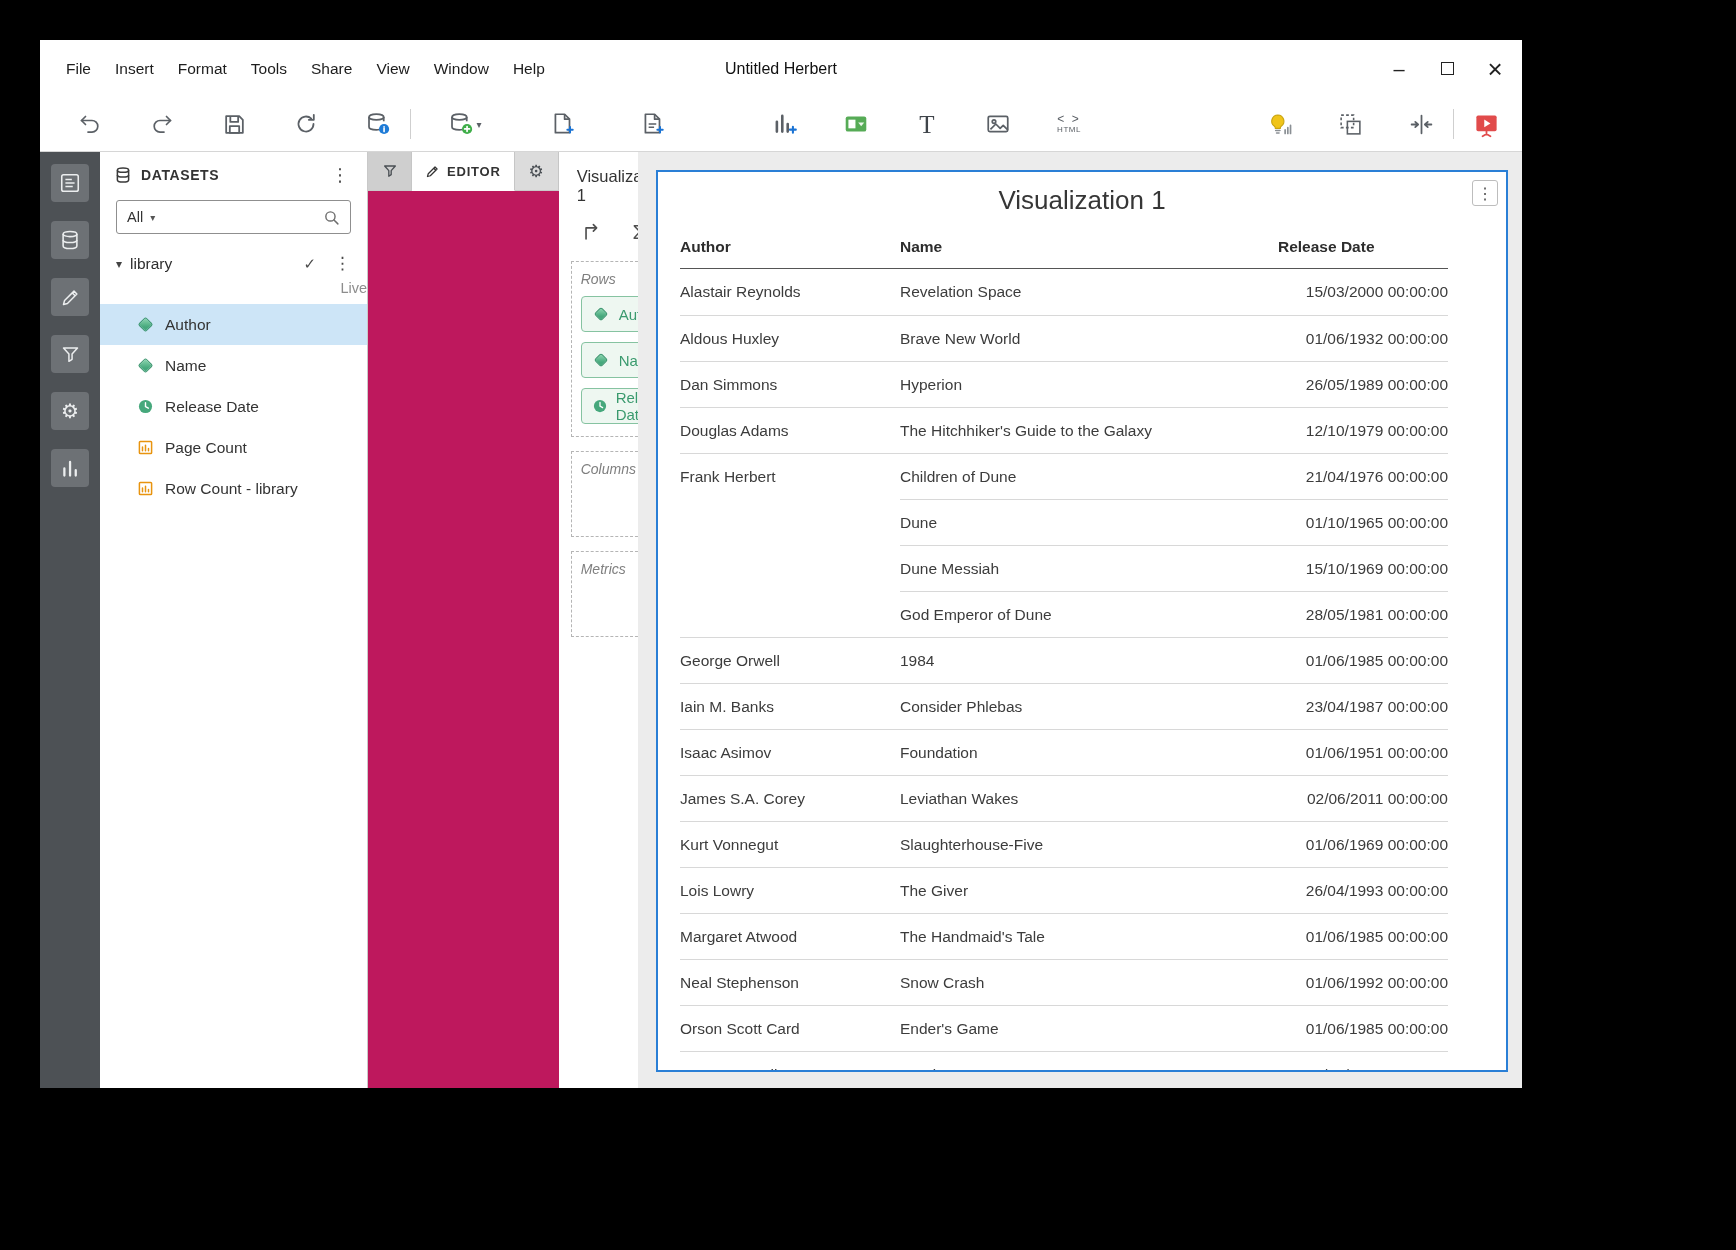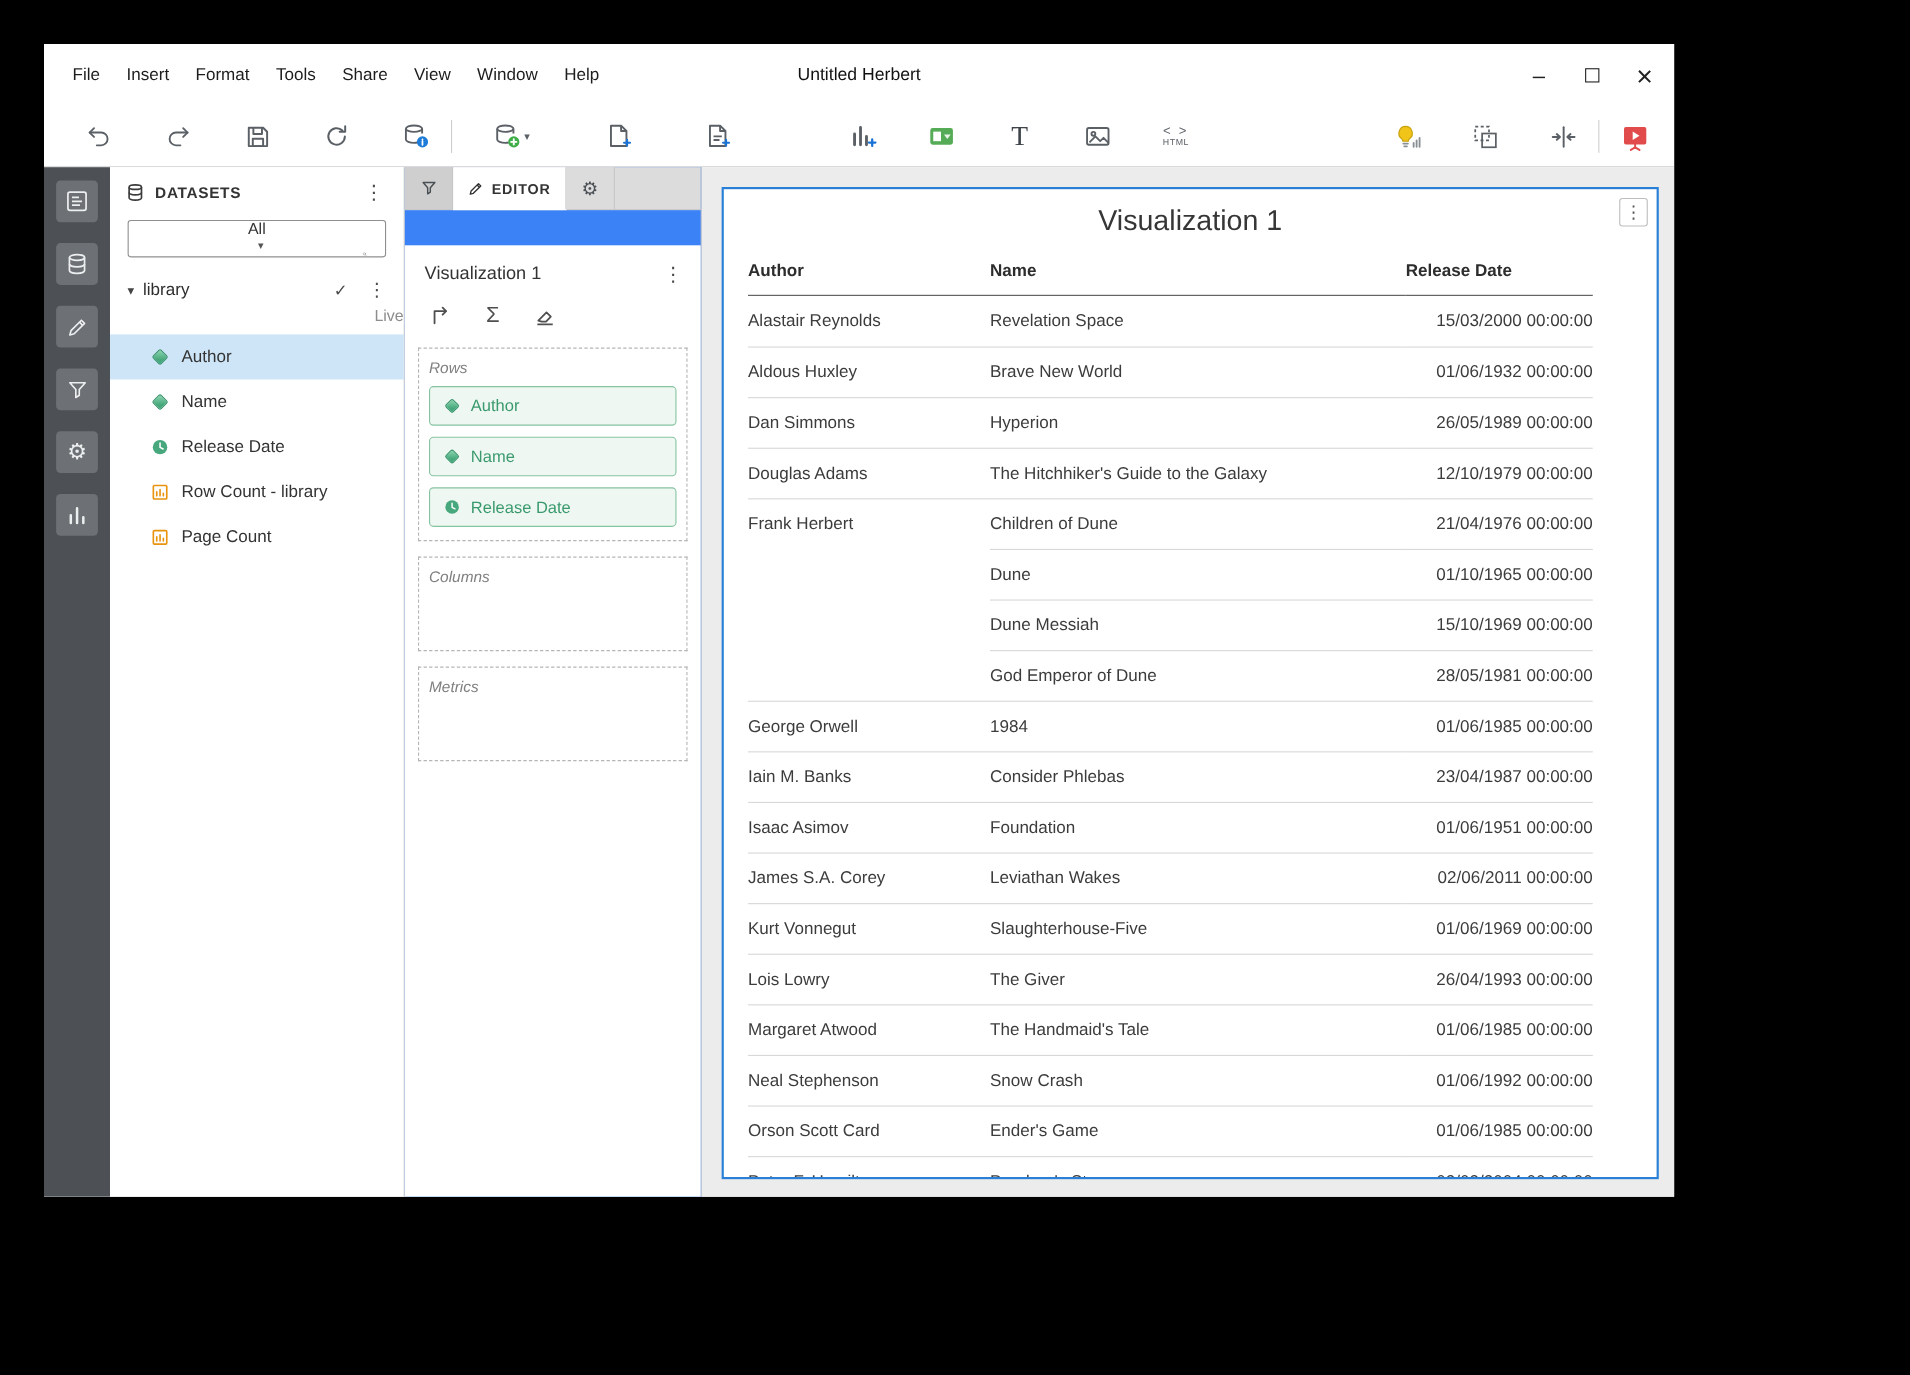--- a/index.html
+++ b/index.html
@@ -37,37 +37,37 @@
   
   .rail { width:60px; flex:0 0 60px; background:#4d5155; display:flex; flex-direction:column; align-items:center; padding-top:12px; gap:19px; }
   .rail-btn { width:38px; height:38px; border-radius:4px; background:#6d7175; display:flex; align-items:center; justify-content:center; }
   .rail-btn .glyph { color:#eceeef; font-size:20px; line-height:1; }
 
   
   .ds-panel { width:268px; flex:0 0 268px; background:#fff; border-right:1px solid #c9c9c9; display:flex; flex-direction:column; }
   .ds-header { height:46px; display:flex; align-items:center; padding:0 12px 0 14px; }
   .ds-header-title { font-size:14px; font-weight:bold; letter-spacing:.6px; color:#333; margin-left:9px; }
   .kebab { color:#4a4a4a; font-size:18px; line-height:1; margin-left:auto; padding:2px 6px; }
-  .search-box { margin:2px 16px 10px 16px; height:34px; border:1px solid #8f8f8f; border-radius:3px; display:flex; align-items:center; padding:0 10px;flex-direction:column; }
+  .search-box { margin:2px 16px 10px 16px; height:34px; border:1px solid #8f8f8f; border-radius:3px; display:flex; align-items:center; padding:0 10px; }
   .search-all { font-size:14.5px; color:#333; }
   .search-caret { font-size:10px; color:#555; margin-left:7px; }
   .tree-row { display:flex; align-items:center; padding:9px 12px 4px 16px; }
   .tree-caret { font-size:12px; color:#444; margin-right:8px; }
   .tree-name { font-size:15.5px; color:#2e2e2e; }
   .tree-check { margin-left:auto; color:#4a4a4a; font-size:15px; }
   .tree-kebab { color:#4a4a4a; font-size:17px; margin-left:14px; padding:0 4px; }
   .tree-live { padding:2px 0 8px 37px; font-size:14.5px; color:#8d8d8d;text-align:right; }
   .ds-item { height:41px; display:flex; align-items:center; padding-left:37px; gap:11px; }
   .ds-item.selected { background:#cde5f7; }
   .ds-item-label { font-size:15.5px; color:#333; }
   .icon-box { width:17px; display:flex; justify-content:center; align-items:center; }
   .diamond { width:11px; height:11px; border-radius:2px; transform:rotate(45deg); background:linear-gradient(135deg,#8ed7b1 0%,#46a87c 70%); border:1px solid #35926a; }
 
   
-  .ed-panel { width:270px; flex:0 0 270px; background:#3b82f6; border-right:1px solid #c9c9c9; display:flex; flex-direction:column;gap:32px; }
+  .ed-panel { width:270px; flex:0 0 270px; background:#be185d; border-right:1px solid #c9c9c9; display:flex; flex-direction:row; }
   .tab-strip { height:39px; flex:0 0 39px; background:#dcdcdc; display:flex; align-items:stretch; border-bottom:1px solid #c9c9c9; }
   .tab { display:flex; align-items:center; justify-content:center; padding:0 13px; border-right:1px solid #c6c6c6; }
   .tab.small { width:44px; background:#cfcfcf; }
   .tab.active { background:#fff; border-bottom:1px solid #fff; margin-bottom:-1px; }
   .tab-label { font-size:13px; font-weight:bold; letter-spacing:.8px; color:#333; margin-left:7px; }
   .gear-glyph { font-size:17px; color:#4a4f54; line-height:1; }
   .ed-body { background:#fff; flex:1; padding:0 0 10px 0; }
   .viz-name-row { display:flex; align-items:center; padding:15px 10px 10px 18px; }
   .viz-name { font-size:16.5px; color:#333; }
   .ed-actions { display:flex; align-items:center; gap:21px; padding:4px 0 12px 20px; }
@@ -338,30 +338,30 @@
         </span>
         <span class="ds-item-label">Release Date</span>
       </div>
       <div class="ds-item">
         <span class="icon-box">
           <svg width="15" height="15" viewBox="0 0 16 16" fill="none" stroke="#e8940f" stroke-width="1.6">
               <rect x="1.5" y="1.5" width="13" height="13" rx="1"></rect>
               <path d="M4.8 11.5V7.5M8 11.5v-6M11.2 11.5V9" stroke-linecap="round"></path>
             </svg>
         </span>
-        <span class="ds-item-label">Row Count - library</span>
+        <span class="ds-item-label">Page Count</span>
       </div>
       <div class="ds-item">
         <span class="icon-box">
           <svg width="15" height="15" viewBox="0 0 16 16" fill="none" stroke="#e8940f" stroke-width="1.6">
               <rect x="1.5" y="1.5" width="13" height="13" rx="1"></rect>
               <path d="M4.8 11.5V7.5M8 11.5v-6M11.2 11.5V9" stroke-linecap="round"></path>
             </svg>
         </span>
-        <span class="ds-item-label">Page Count</span>
+        <span class="ds-item-label">Row Count - library</span>
       </div>
     </div>
 
     <div class="ed-panel">
       <div class="tab-strip">
         <div class="tab small">
           <svg width="16" height="16" viewBox="0 0 24 24" fill="none" stroke="#4a4f54" stroke-width="2" stroke-linejoin="round">
               <path d="M4 4.5h16l-6.2 7v6l-3.6 2.3v-8.3z"></path>
             </svg>
         </div>

